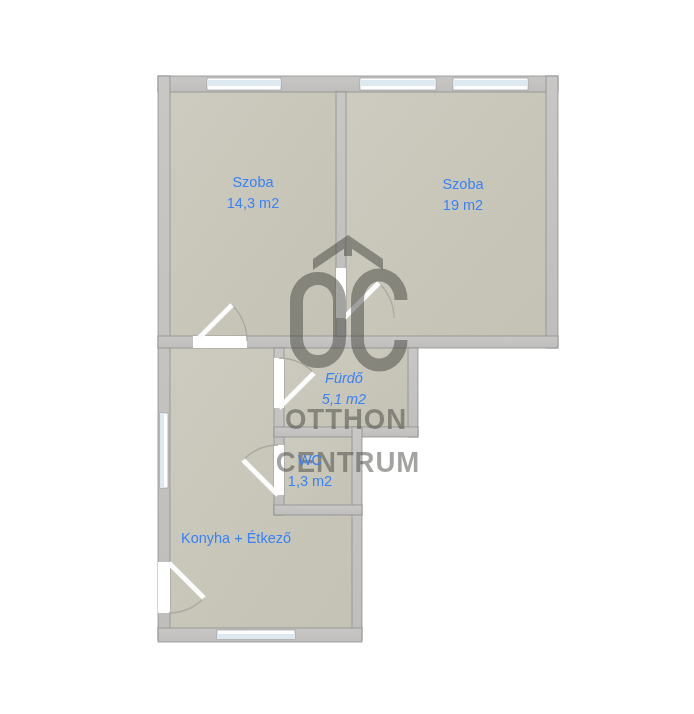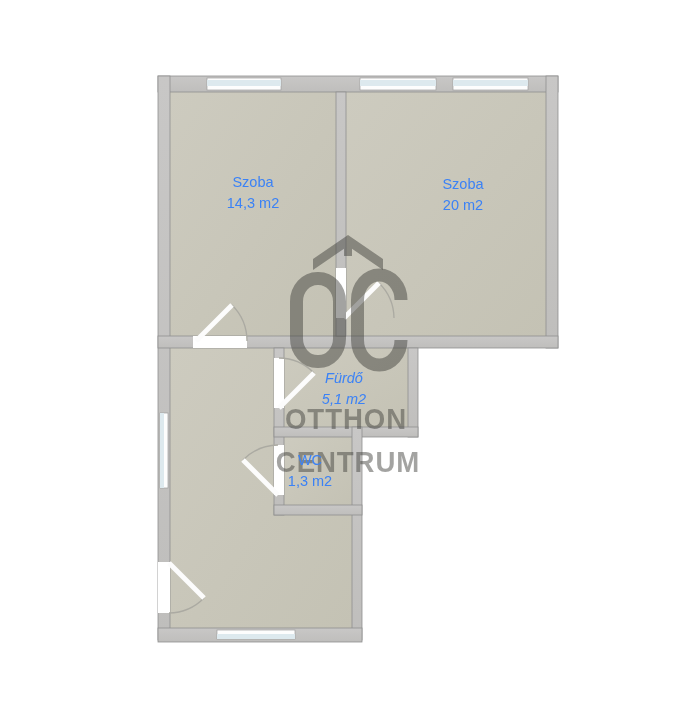--- a/index.html
+++ b/index.html
@@ -132,26 +132,27 @@
     <div class="wm-line wm-l1">OTTHON</div>
     <div class="wm-line wm-l2">CENTRUM</div>
   </div>
 
   <div class="room-label lbl-szoba1">
     <div>Szoba</div>
     <div>14,3 m2</div>
   </div>
   <div class="room-label lbl-szoba2">
     <div>Szoba</div>
-    <div>20 m2</div>
+    <div>19 m2</div>
   </div>
   <div class="room-label lbl-furdo">
     <div>Fürdő</div>
     <div>5,1 m2</div>
   </div>
   <div class="room-label lbl-wc">
     <div>WC</div>
     <div>1,3 m2</div>
   </div>
   <div class="room-label lbl-konyha">
+    <div>Konyha + Étkező</div>
   </div>
 
 </div>
 
 </body></html>

